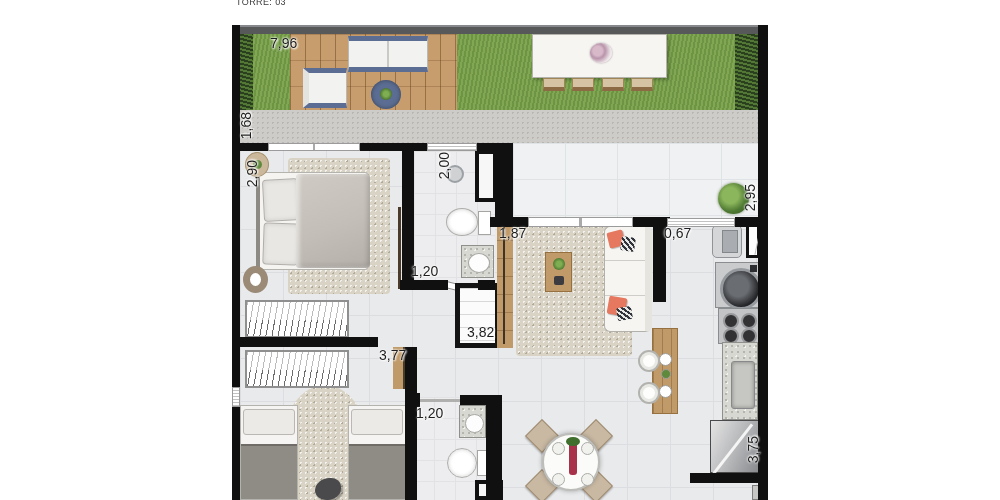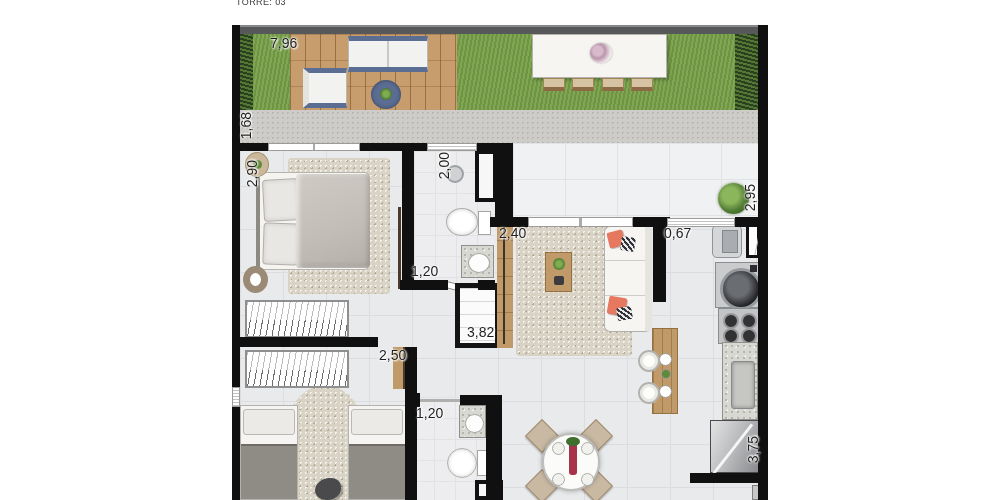--- a/index.html
+++ b/index.html
@@ -305,21 +305,21 @@
     <div class="el wall" style="left:421px;top:217px;width:13px;height:85px;"></div>
     <div class="el win winline" style="left:435px;top:218px;width:68px;height:9px;"></div>
     <div class="el wall" style="left:503px;top:217px;width:23px;height:10px;"></div>
     <div class="el wall" style="left:458px;top:473px;width:78px;height:10px;"></div>
 
     <div class="el lab" style="left:38px;top:36px;">7,96</div>
     <div class="el lab v" style="left:7px;top:112px;">1,68</div>
     <div class="el lab v" style="left:13px;top:160px;">2,90</div>
     <div class="el lab v" style="left:205px;top:152px;">2,00</div>
     <div class="el lab" style="left:179px;top:264px;">1,20</div>
-    <div class="el lab" style="left:267px;top:226px;">2,40</div>
+    <div class="el lab" style="left:267px;top:226px;">1,87</div>
     <div class="el lab" style="left:432px;top:226px;">0,67</div>
     <div class="el lab v" style="left:511px;top:184px;">2,95</div>
     <div class="el lab" style="left:235px;top:325px;">3,82</div>
-    <div class="el lab" style="left:147px;top:348px;">2,50</div>
+    <div class="el lab" style="left:147px;top:348px;">3,77</div>
     <div class="el lab" style="left:184px;top:406px;">1,20</div>
     <div class="el lab v" style="left:514px;top:436px;">3,75</div>
   </div>
 </div>
 
 </body></html>

